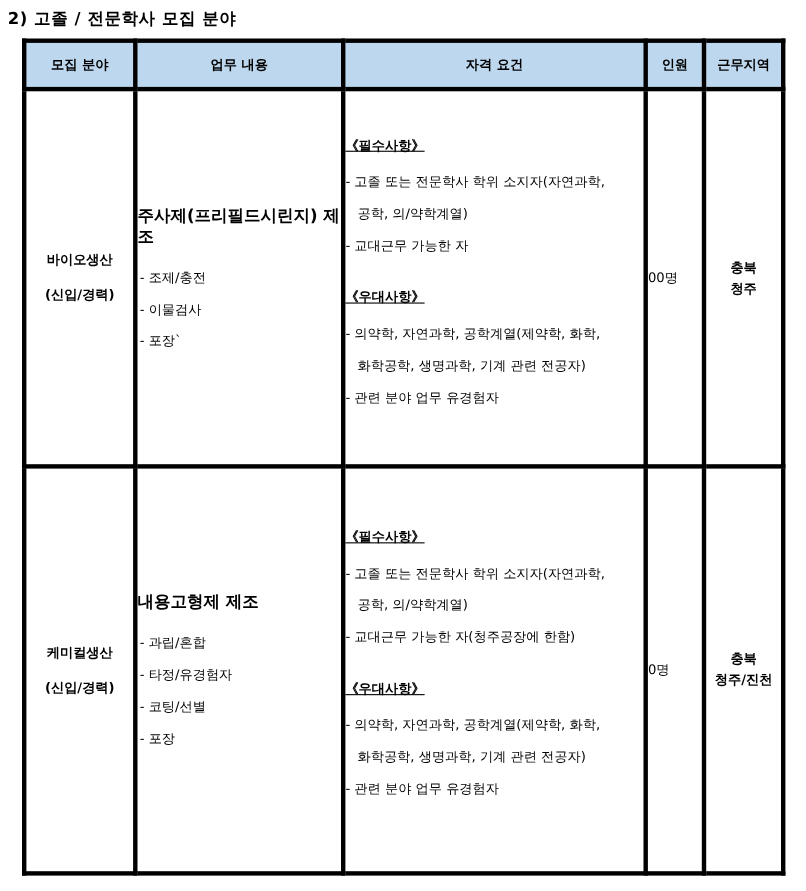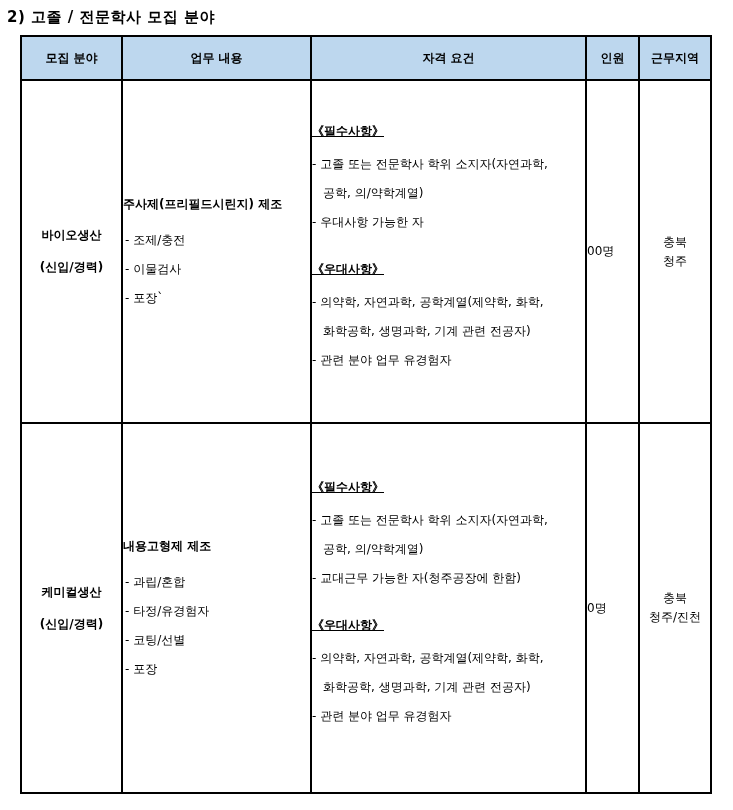--- a/index.html
+++ b/index.html
@@ -26,41 +26,41 @@
     color: #000000;
   }
   table.recruit {
     border-collapse: collapse;
     table-layout: fixed;
     width: 690px;
     margin-left: 13px;
     border: 2px solid #000000;
   }
   table.recruit th, table.recruit td {
-    border: 2px solid #000000;
+    border: 4px solid #000000;
     vertical-align: middle;
     padding: 0;
   }
   th.hdr {
     background: #BDD7EE;
     height: 44px;
     font-size: 12px;
     font-weight: bold;
     text-align: center;
     vertical-align: bottom;
     padding-bottom: 9px;
     color: #000000;
   }
   td.c-field { text-align: center; }
   td.c-field .line { font-size: 12px; font-weight: bold; margin: 0; }
   td.c-field .line + .line { margin-top: 15px; }
 
   td.c-duties { padding: 8px 2px 8px 4px; }
   .duty-heading {
-    font-size: 12px;
+    font-size: 15px;
     font-weight: bold;
     margin: 0 0 19px 0;
   }
   .duty-item {
     font-size: 12px;
     margin: 0 0 12px 2px;
     line-height: 17px;
   }
   .duty-item:last-child { margin-bottom: 0; }
 
@@ -74,21 +74,21 @@
   .qual-heading.pref { margin-top: 30px; }
   .qual-line {
     font-size: 12px;
     margin: 0 0 12px 0;
     line-height: 17px;
     white-space: nowrap;
   }
   .qual-line.cont { padding-left: 11px; }
 
   td.c-count { text-align: left; font-size: 12px; }
-  td.c-loc { text-align: center; }
+  td.c-loc { text-align: center; font-weight: bold; }
   td.c-loc .line { font-size: 12px; margin: 0; }
   td.c-loc .line + .line { margin-top: 2px; }
 
   tr.row-1 td { height: 343px; }
   tr.row-2 td { height: 370px; }
 </style>
 </head>
 <body>
 
 <div class="page">
@@ -122,21 +122,21 @@
         <td class="c-duties">
           <p class="duty-heading">주사제(프리필드시린지) 제조</p>
           <p class="duty-item">- 조제/충전</p>
           <p class="duty-item">- 이물검사</p>
           <p class="duty-item">- 포장`</p>
         </td>
         <td class="c-qual">
           <p class="qual-heading">《필수사항》</p>
           <p class="qual-line">- 고졸 또는 전문학사 학위 소지자(자연과학,</p>
           <p class="qual-line cont">공학, 의/약학계열)</p>
-          <p class="qual-line">- 우대사항 가능한 자</p>
+          <p class="qual-line">- 교대근무 가능한 자</p>
           <p class="qual-heading pref">《우대사항》</p>
           <p class="qual-line">- 의약학, 자연과학, 공학계열(제약학, 화학,</p>
           <p class="qual-line cont">화학공학, 생명과학, 기계 관련 전공자)</p>
           <p class="qual-line">- 관련 분야 업무 유경험자</p>
         </td>
         <td class="c-count">00명</td>
         <td class="c-loc">
           <p class="line">충북</p>
           <p class="line">청주</p>
         </td>

